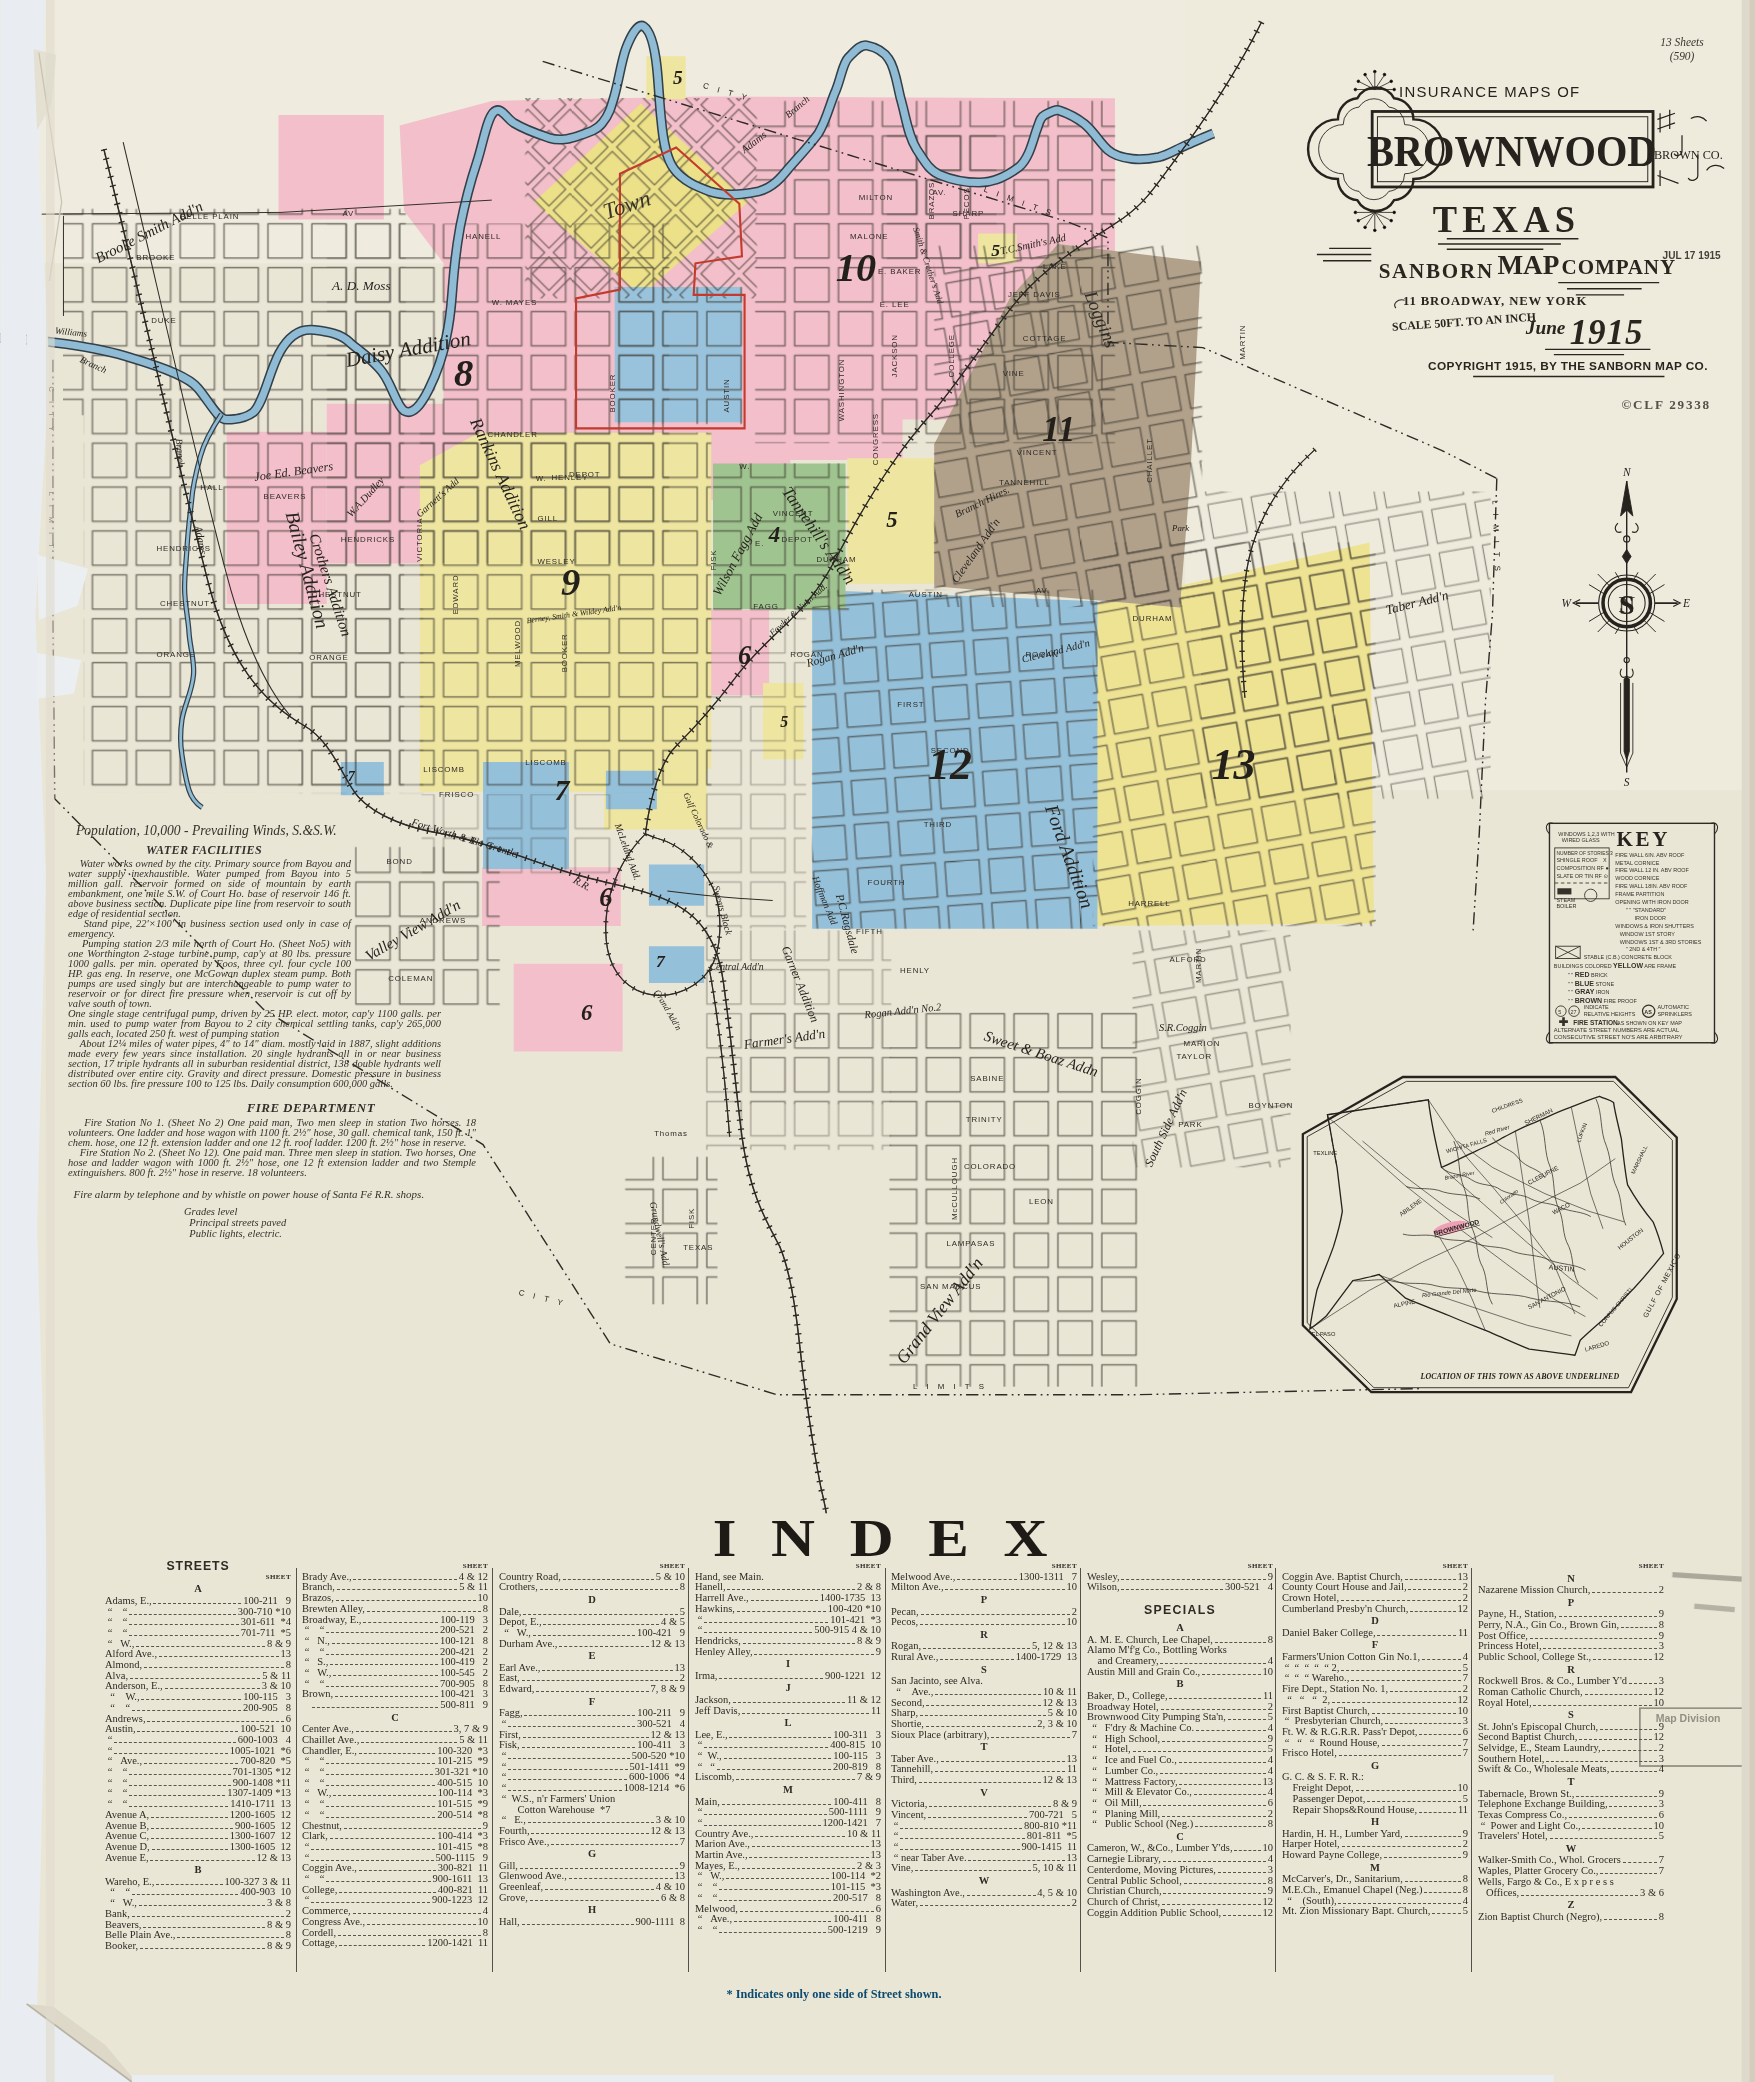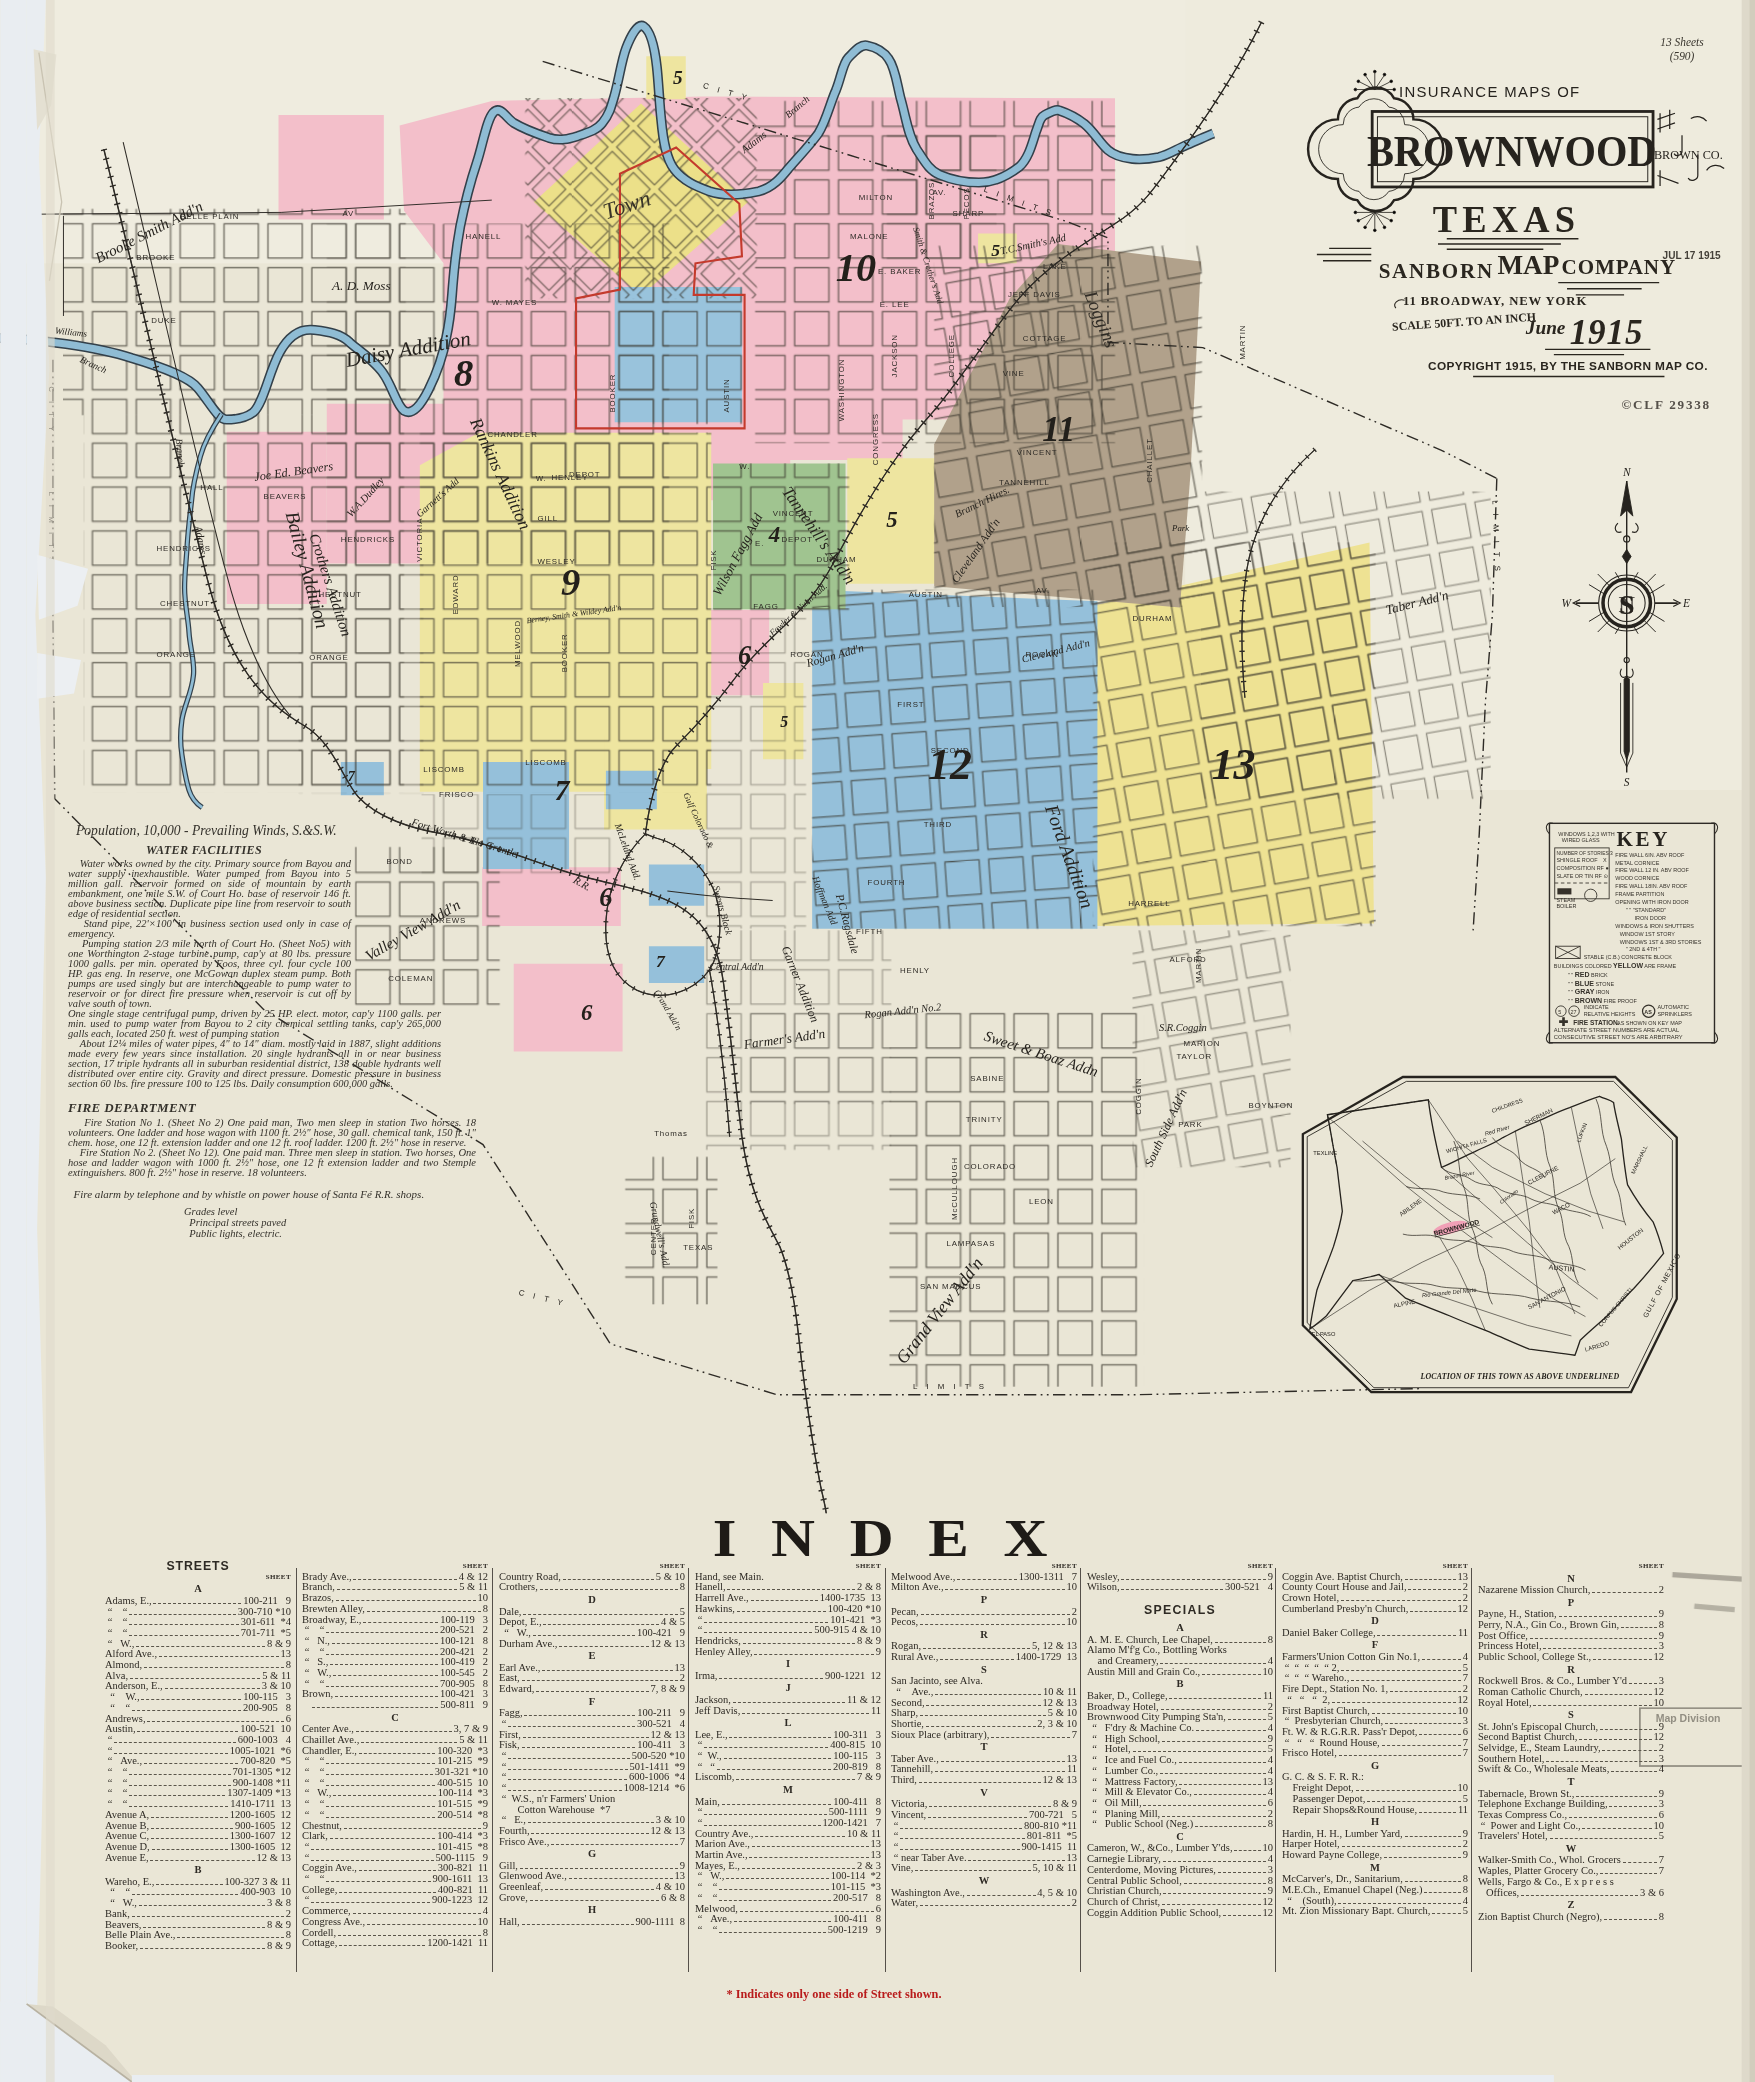--- a/index.html
+++ b/index.html
@@ -613,21 +613,21 @@
 
 <div style="font-size:10.5px;line-height:10px;margin-top:1.8px;width:283px;text-align:justify;">
 &nbsp;&nbsp;&nbsp;&nbsp;Water works owned by the city. Primary source from Bayou and water supply inexhaustible. Water pumped from Bayou into 5 million gall. reservoir formed on side of mountain by earth embankment, one mile S.W. of Court Ho. base of reservoir 146 ft. above business section.  Duplicate pipe line from reservoir to south edge of residential section.<br>
 &nbsp;&nbsp;&nbsp;&nbsp;Stand pipe, 22'×100' in business section used only in case of emergency.<br>
 &nbsp;&nbsp;&nbsp;&nbsp;Pumping station 2/3 mile north of Court Ho. (Sheet No5) with one Worthington 2-stage turbine pump, cap'y at 80 lbs. pressure 1000 galls. per min. operated by Foos, three cyl. four cycle 100 HP. gas eng. In reserve, one McGowan duplex steam pump.  Both pumps are used singly but are interchangeable to pump water to reservoir or for direct fire pressure when reservoir is cut off by valve south of town.</div>
 
 <div style="font-size:10.5px;line-height:10px;width:373px;text-align:justify;">One single stage centrifugal pump, driven by 25 HP. elect. motor, cap'y 1100 galls. per min. used to pump water from Bayou to 2 city chemical settling tanks, cap'y 265,000 galls each, located 250 ft. west of pumping station<br>
 &nbsp;&nbsp;&nbsp;&nbsp;About 12¼ miles of water pipes, 4" to 14" diam. mostly laid in 1887, slight additions made every few years since installation. 20 single hydrants all in or near business section, 17 triple hydrants all in suburban residential district, 138 double hydrants well distributed over entire city. Gravity and direct pressure.  Domestic pressure in business section 60 lbs. fire pressure 100 to 125 lbs.  Daily consumption 600,000 galls.
 </div>
 
-<div style="font-size:13px;text-align:left;width:307px;font-weight:bold;margin-top:10.5px;letter-spacing:0.4px;">FIRE DEPARTMENT</div>
+<div style="font-size:13px;text-align:right;width:307px;font-weight:bold;margin-top:10.5px;letter-spacing:0.4px;">FIRE DEPARTMENT</div>
 
 <div style="font-size:10.5px;line-height:10px;margin-top:1.8px;width:408px;text-align:justify;">
 &nbsp;&nbsp;&nbsp;&nbsp;Fire Station No 1. (Sheet No 2)  One paid man, Two men sleep in station Two horses. 18 volunteers.  One ladder and hose wagon with 1100 ft. 2½" hose, 30 gall. chemical tank, 150 ft. 1" chem. hose, one 12 ft. extension ladder and one 12 ft. roof ladder.  1200 ft. 2½" hose in reserve.<br>
 &nbsp;&nbsp;&nbsp;&nbsp;Fire Station No 2. (Sheet No 12). One paid man. Three men sleep in station. Two horses, One hose and ladder wagon with 1000 ft. 2½" hose, one 12 ft extension ladder and two Stemple extinguishers. 800 ft. 2½" hose in reserve. 18 volunteers.
 </div>
 
 <div style="font-size:11px;margin-top:10.5px;width:413px;white-space:nowrap;">&nbsp;&nbsp;Fire alarm by telephone and by whistle on power house of Santa Fé R.R. shops.</div>
 
 <div style="font-size:10.5px;line-height:11px;margin-top:6.1px;margin-left:116px;">Grades level<br>&nbsp;&nbsp;Principal streets paved<br>&nbsp;&nbsp;Public lights, electric.</div>
 </div>
@@ -1806,16 +1806,16 @@
           <span class="s">3 &amp; 6</span>
         </div>
         <div class="h">Z</div>
         <div class="e">
           <span class="n">Zion Baptist Church (Negro),</span>
           <span class="d"></span>
           <span class="s">8</span>
         </div>
       </div>
 
-<div class="abs ser" style="left:527px;top:1987px;width:614px;text-align:center;font-size:12.3px;font-weight:bold;color:#b91c1c;">* Indicates only one side of Street shown.</div>
+<div class="abs ser" style="left:527px;top:1987px;width:614px;text-align:center;font-size:12.3px;font-weight:bold;color:#0c4a6e;">* Indicates only one side of Street shown.</div>
 </div>
 </div>
 
 
 </body></html>

